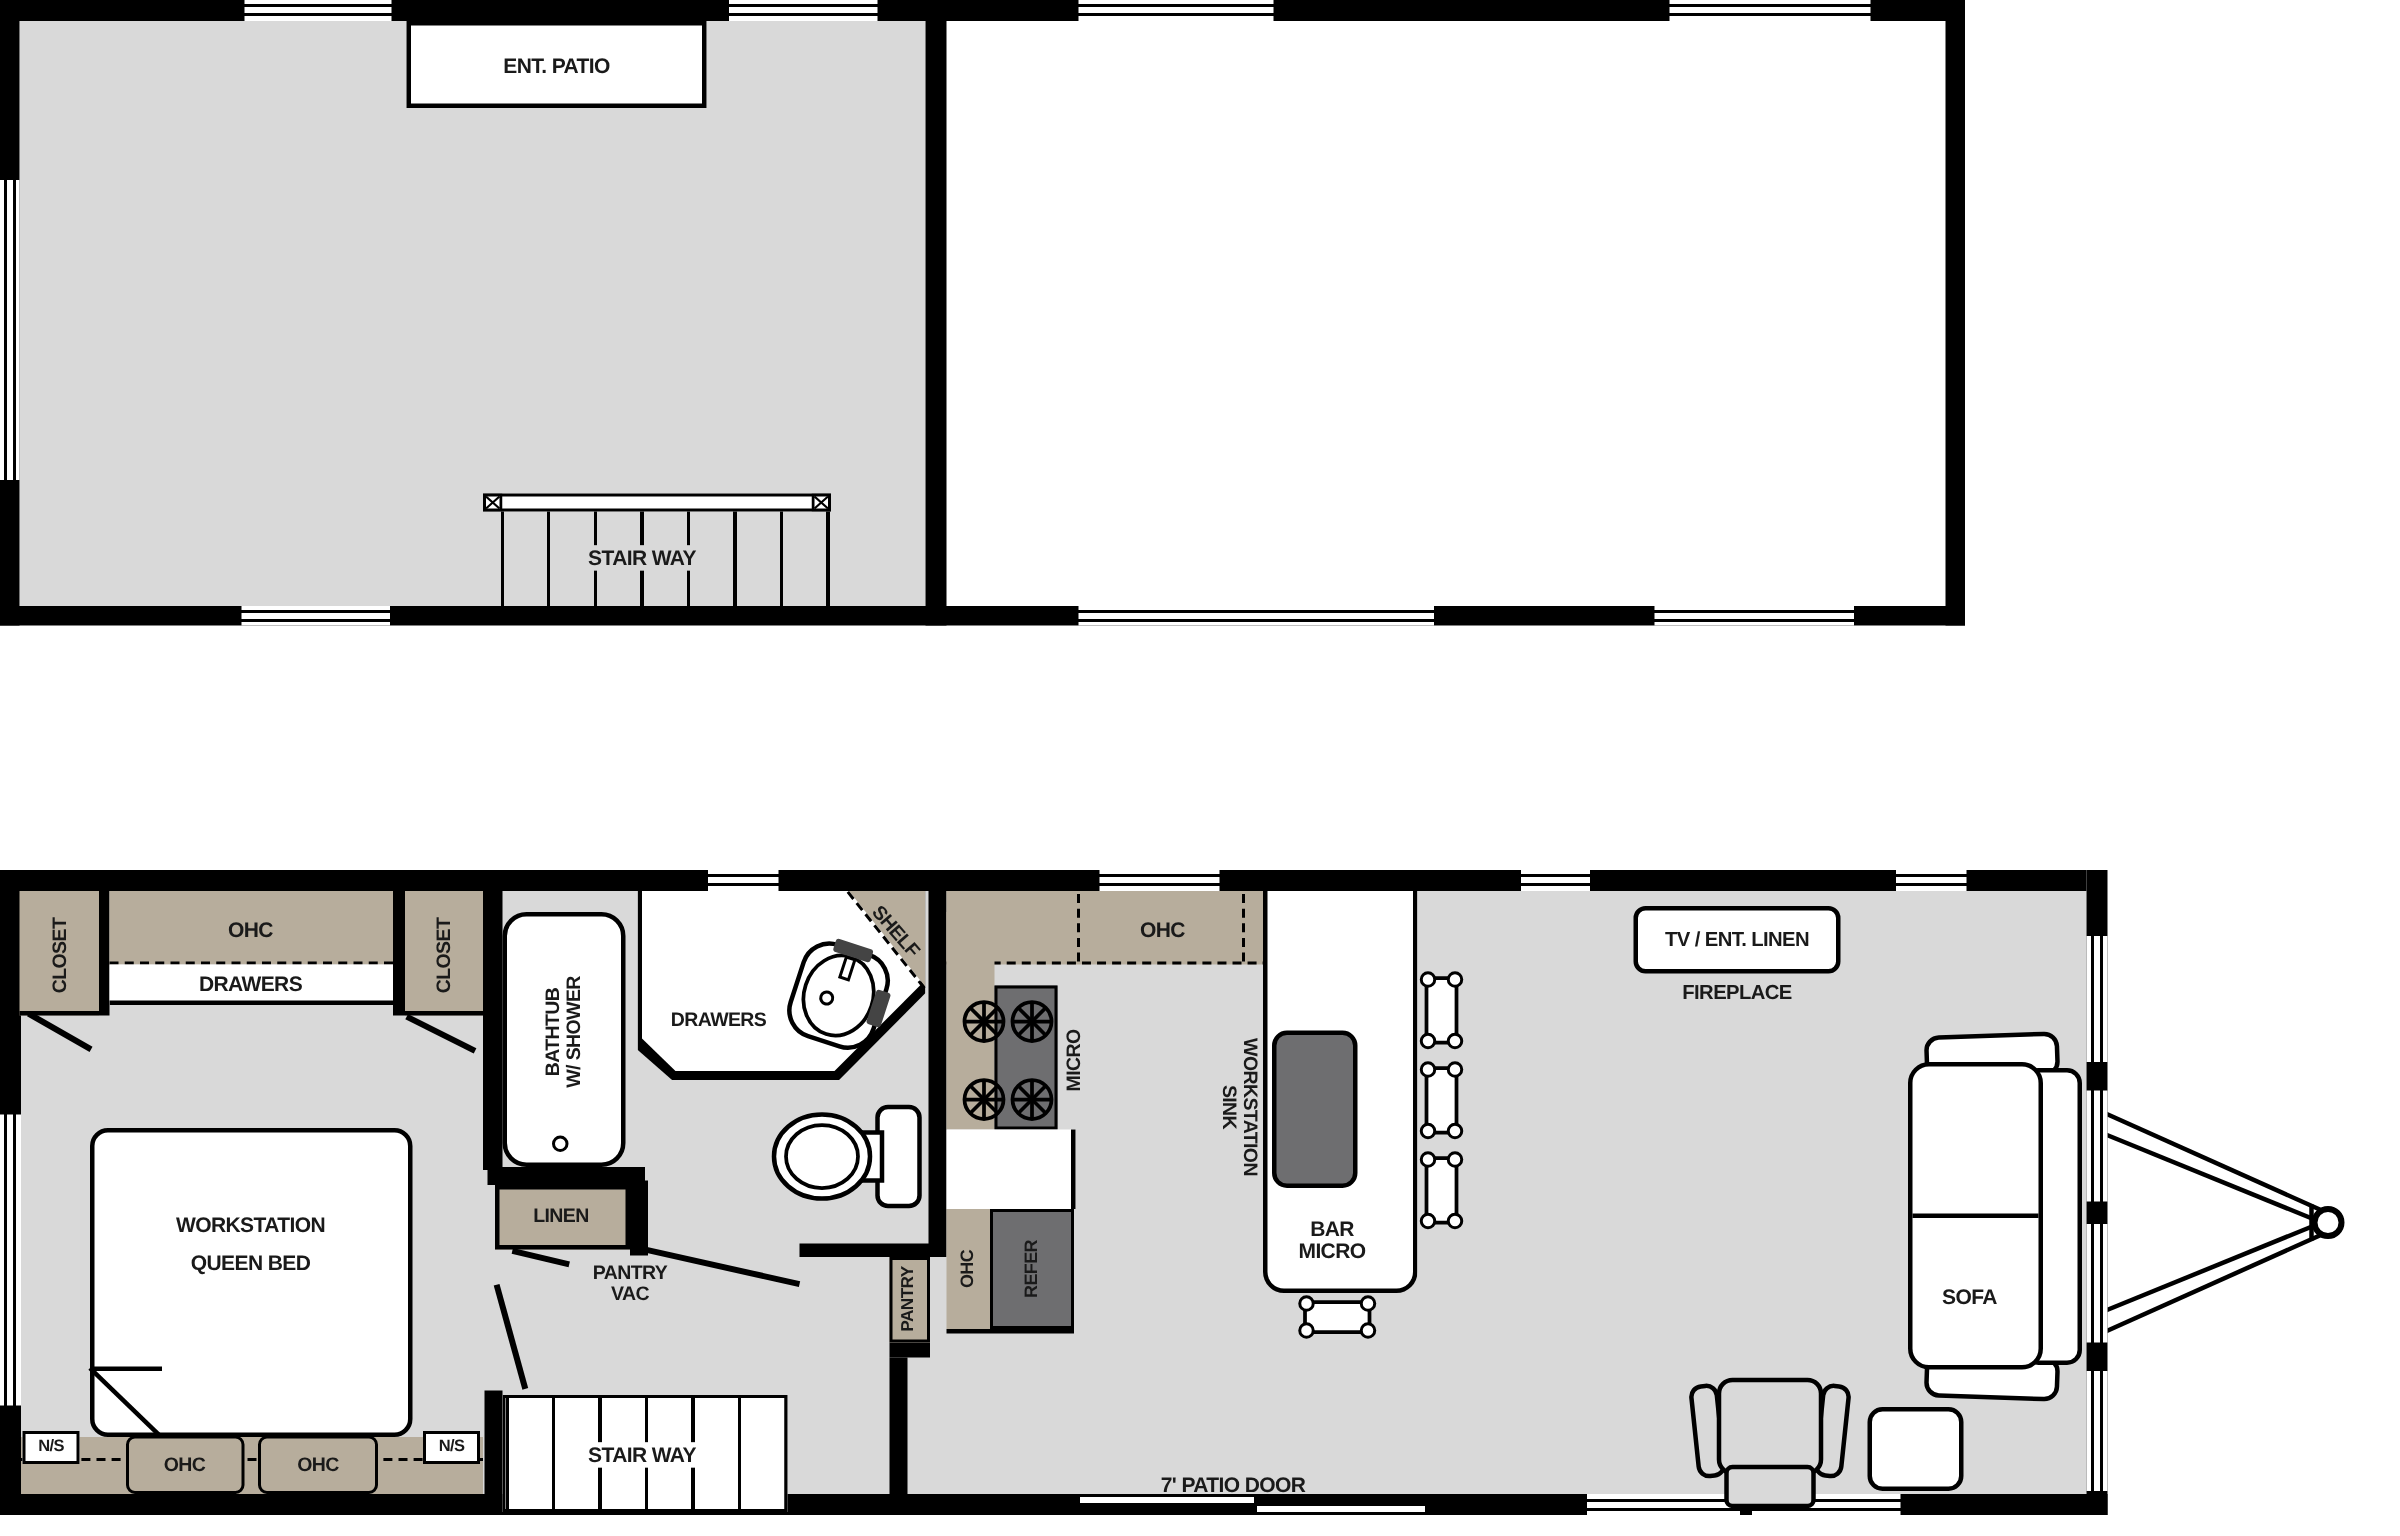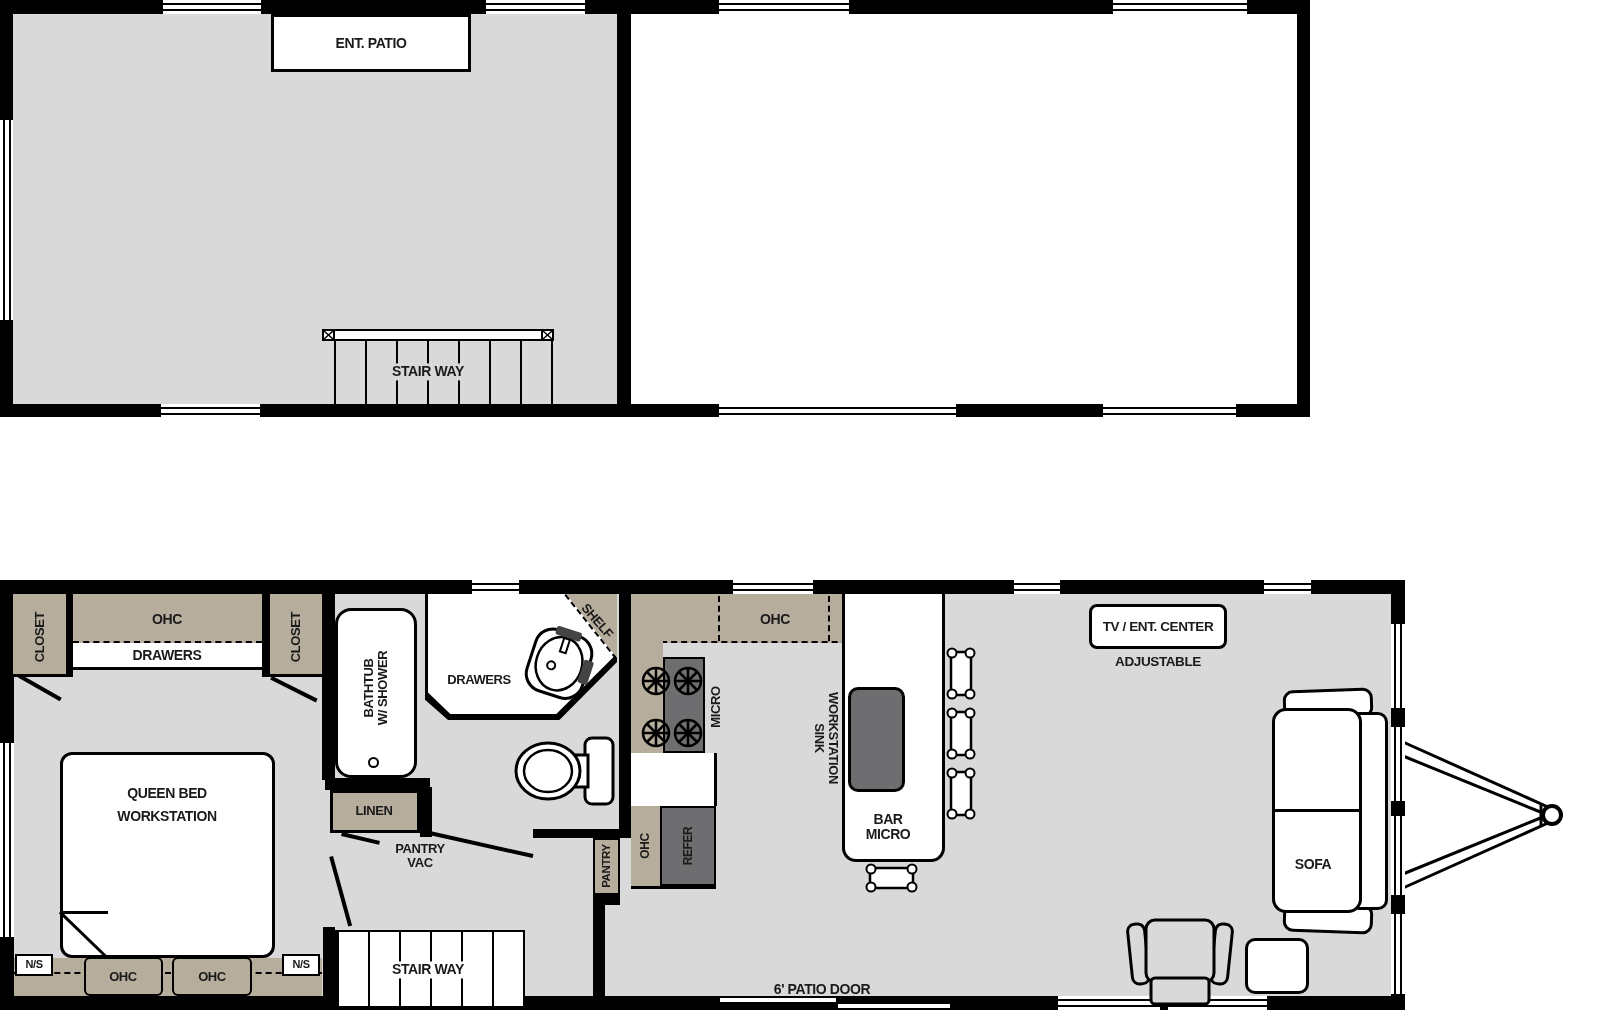--- a/index.html
+++ b/index.html
@@ -97,21 +97,21 @@
     <div class="win-v" style="left:1391px;top:624px;width:14px;height:84px;"></div>
     <div class="win-v" style="left:1391px;top:727px;width:14px;height:74px;"></div>
     <div class="win-v" style="left:1391px;top:816px;width:14px;height:79px;"></div>
     <div class="win-v" style="left:1391px;top:914px;width:14px;height:80px;"></div>
 
     <div class="win-h" style="left:1058px;top:996px;width:102px;height:14px;"></div>
     <div class="win-h" style="left:1168px;top:996px;width:99px;height:14px;"></div>
 
     <div class="abs" style="left:718px;top:996px;width:120px;height:8px;background:#fff;border:2px solid #000;"></div>
     <div class="abs" style="left:836px;top:1002px;width:116px;height:8px;background:#fff;border:2px solid #000;"></div>
-    <div class="lbl" style="left:822px;top:990px;font-size:14px;">6' PATIO DOOR</div>
+    <div class="lbl" style="left:822px;top:990px;font-size:14px;">7' PATIO DOOR</div>
 
     <div class="abs wall" style="left:322px;top:594px;width:13px;height:186px;"></div>
     <div class="abs wall" style="left:325px;top:778px;width:105px;height:12px;"></div>
     <div class="abs wall" style="left:420px;top:787px;width:12px;height:50px;"></div>
     <div class="abs wall" style="left:533px;top:829px;width:87px;height:9px;"></div>
     <div class="abs wall" style="left:619px;top:594px;width:12px;height:244px;"></div>
     <div class="abs wall" style="left:593px;top:895px;width:27px;height:10px;"></div>
     <div class="abs wall" style="left:593px;top:905px;width:12px;height:91px;"></div>
     <div class="abs wall" style="left:323px;top:927px;width:12px;height:83px;"></div>
 
@@ -124,21 +124,21 @@
     <div class="lbl" style="left:167px;top:656px;font-size:14px;">DRAWERS</div>
     <div class="abs wall" style="left:262px;top:594px;width:8px;height:83px;"></div>
     <div class="abs cab" style="left:270px;top:594px;width:52px;height:83px;border-bottom:3px solid #000;"></div>
     <div class="lbl v" style="left:296px;top:637px;">CLOSET</div>
 
     <div class="doorline" style="left:20px;top:674px;width:48px;transform:rotate(29.7deg);"></div>
     <div class="doorline" style="left:272px;top:676px;width:51px;transform:rotate(26.6deg);"></div>
 
     <div class="abs" style="left:60px;top:752px;width:215px;height:206px;background:#fff;border:3px solid #000;border-radius:12px;"></div>
     <div class="lbl" style="left:167px;top:817px;font-size:14px;">WORKSTATION</div>
-    <div class="lbl" style="left:167px;top:794px;font-size:14px;">QUEEN BED</div>
+    <div class="lbl" style="left:167px;top:842px;font-size:14px;">QUEEN BED</div>
     <div class="abs" style="left:61px;top:911px;width:47px;border-top:3px solid #000;"></div>
     <div class="abs" style="left:61px;top:911px;width:65px;border-top:3px solid #000;transform:rotate(44deg);transform-origin:left top;"></div>
 
     <div class="abs cab" style="left:14px;top:958px;width:308px;height:38px;"></div>
     <div class="dashline" style="left:14px;top:972px;width:308px;"></div>
     <div class="abs" style="left:15px;top:954px;width:38px;height:22px;background:#fff;border:2px solid #000;"></div>
     <div class="lbl" style="left:34px;top:965px;font-size:11px;">N/S</div>
     <div class="abs" style="left:282px;top:954px;width:38px;height:22px;background:#fff;border:2px solid #000;"></div>
     <div class="lbl" style="left:301px;top:965px;font-size:11px;">N/S</div>
     <div class="abs cab" style="left:84px;top:957px;width:79px;height:39px;border:2px solid #000;border-radius:6px;"></div>
@@ -268,22 +268,22 @@
       </svg>
     <svg class="abs" style="left:864px;top:863px;" width="55" height="30" viewBox="0 0 55 30">
         <rect x="6" y="5" width="43" height="20" rx="3" fill="#fff" stroke="#000" stroke-width="2.5"></rect>
         <circle cx="7" cy="6" r="4.5" fill="#fff" stroke="#000" stroke-width="2"></circle>
         <circle cx="48" cy="6" r="4.5" fill="#fff" stroke="#000" stroke-width="2"></circle>
         <circle cx="7" cy="24" r="4.5" fill="#fff" stroke="#000" stroke-width="2"></circle>
         <circle cx="48" cy="24" r="4.5" fill="#fff" stroke="#000" stroke-width="2"></circle>
       </svg>
 
     <div class="abs" style="left:1089px;top:604px;width:138px;height:45px;background:#fff;border:3px solid #000;border-radius:8px;"></div>
-    <div class="lbl" style="left:1158px;top:627px;font-size:13.5px;">TV / ENT. CENTER</div>
-    <div class="lbl" style="left:1158px;top:662px;font-size:13.5px;">ADJUSTABLE</div>
+    <div class="lbl" style="left:1158px;top:627px;font-size:13.5px;">TV / ENT. LINEN</div>
+    <div class="lbl" style="left:1158px;top:662px;font-size:13.5px;">FIREPLACE</div>
 
     <div class="abs" style="left:1283px;top:689px;width:90px;height:30px;background:#fff;border:3px solid #000;border-radius:10px;transform:rotate(-2deg);"></div>
     <div class="abs" style="left:1283px;top:903px;width:90px;height:30px;background:#fff;border:3px solid #000;border-radius:10px;transform:rotate(2deg);"></div>
     <div class="abs" style="left:1349px;top:712px;width:39px;height:198px;background:#fff;border:3px solid #000;border-radius:10px;"></div>
     <div class="abs" style="left:1272px;top:708px;width:90px;height:205px;background:#fff;border:3px solid #000;border-radius:14px;"></div>
     <div class="abs wall" style="left:1275px;top:809px;width:84px;height:3px;"></div>
     <div class="lbl" style="left:1313px;top:865px;font-size:14px;">SOFA</div>
 
     <svg class="abs" style="left:1126px;top:914px;" width="108" height="94" viewBox="0 0 108 94">
       <g fill="#d9d9d9" stroke="#000" stroke-width="3">

